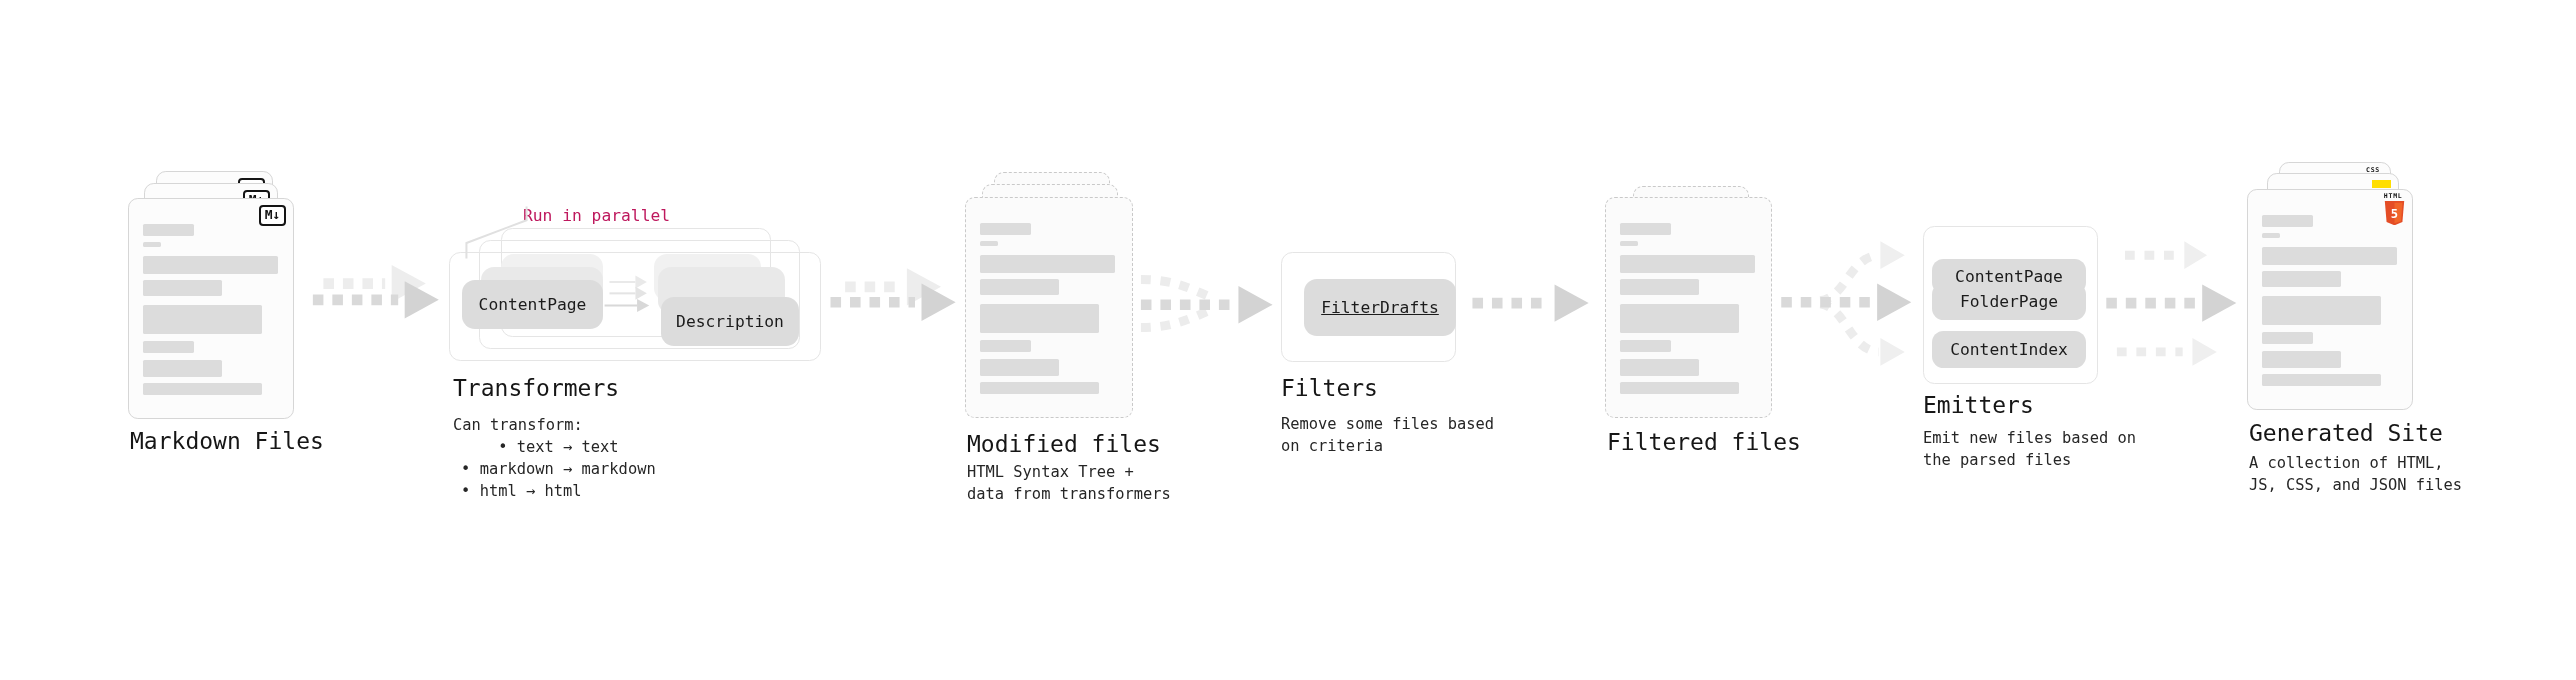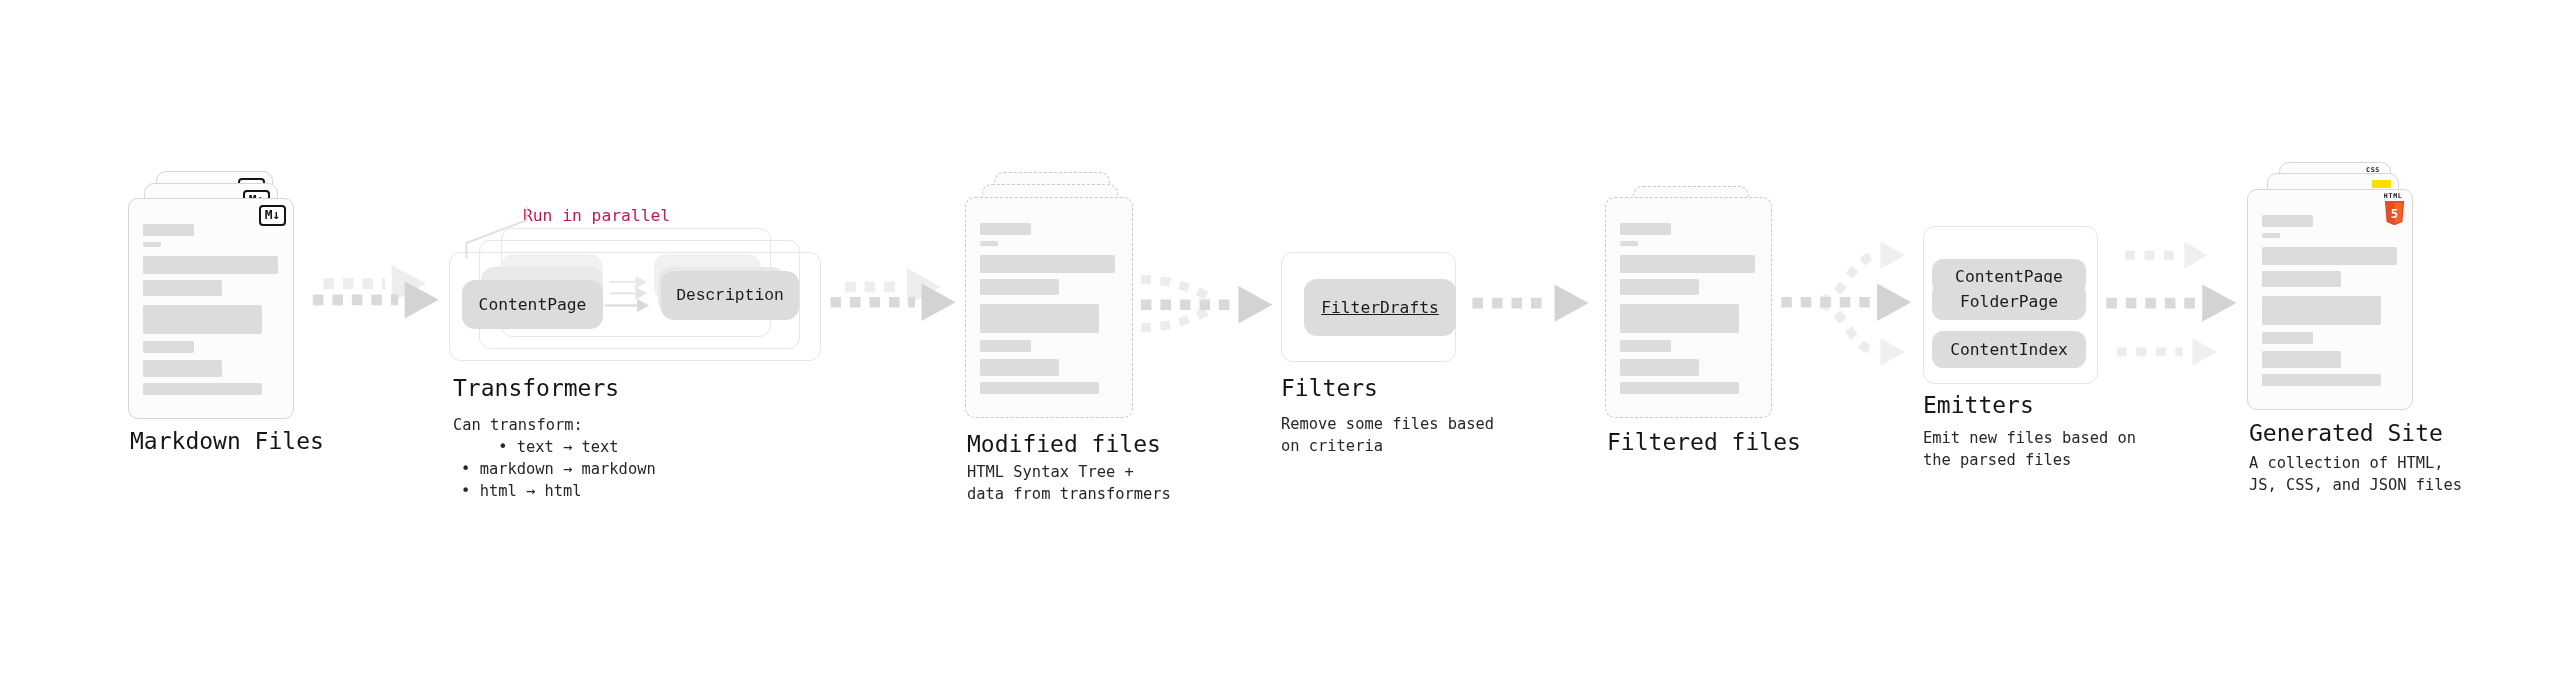--- a/index.html
+++ b/index.html
@@ -50,21 +50,21 @@
   
   .pill{position:absolute;height:47px;border-radius:13px;background:#dcdcdc;display:flex;
         align-items:center;justify-content:center;font-size:16.3px;color:#1b1b1b;white-space:nowrap;}
   .pill.g1{background:#e9e9e9;}
   .pill.g2{background:#f1f1f1;}
   #fm-g2{left:501px;top:254px;width:102px;}
   #fm-g1{left:481px;top:267px;width:122px;}
   #fm-front{left:462px;top:280px;width:141px;height:49px;}
   #ds-g2{left:654px;top:254px;width:107px;}
   #ds-g1{left:658px;top:267px;width:127px;}
-  #ds-front{left:661px;top:271px;width:138px;height:49px;font-family:Liberation Mono, monospace;}
+  #ds-front{left:661px;top:297px;width:138px;height:49px;}
   #fl-pill{left:1304px;top:279px;width:152px;height:57px;text-decoration:underline;}
   #em-p1{left:1932px;top:237px;width:154px;height:35px;border-radius:11.4px;margin-top:22px;}
   #em-p2{left:1932px;top:283px;width:154px;height:37px;border-radius:11.4px;}
   #em-p3{left:1932px;top:331px;width:154px;height:37px;border-radius:11.4px;}
 
   
   .nodelabel{position:absolute;font-size:23px;color:#161616;white-space:nowrap;}
   .desc{position:absolute;font-size:15.4px;line-height:22px;color:#262626;white-space:nowrap;}
   #md-label{left:130px;top:428px;}
   #tr-label{left:453px;top:375px;}

